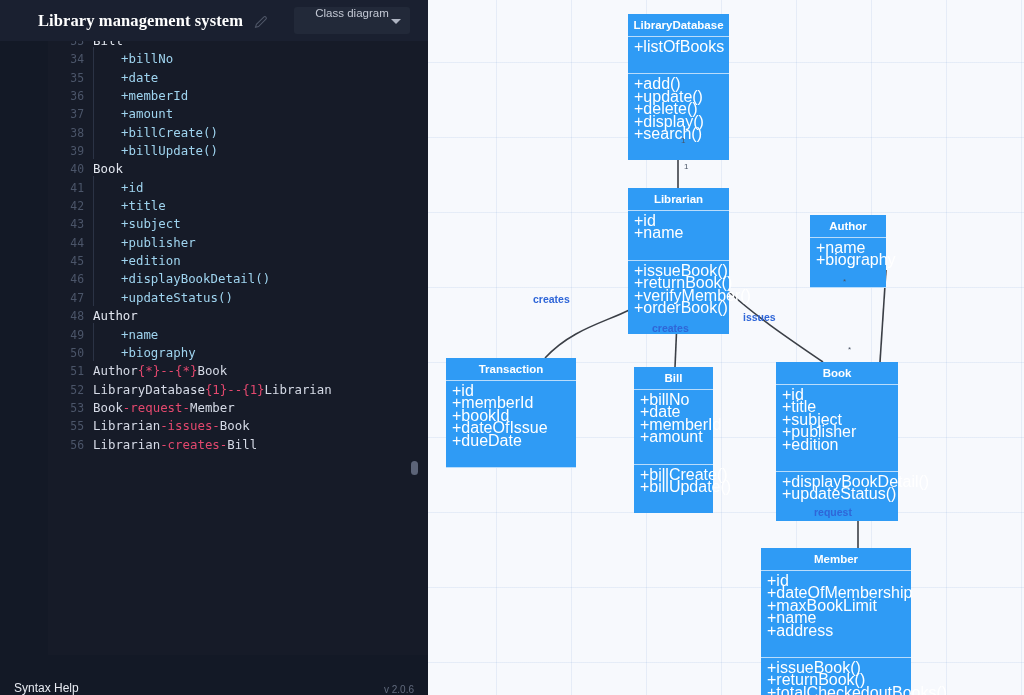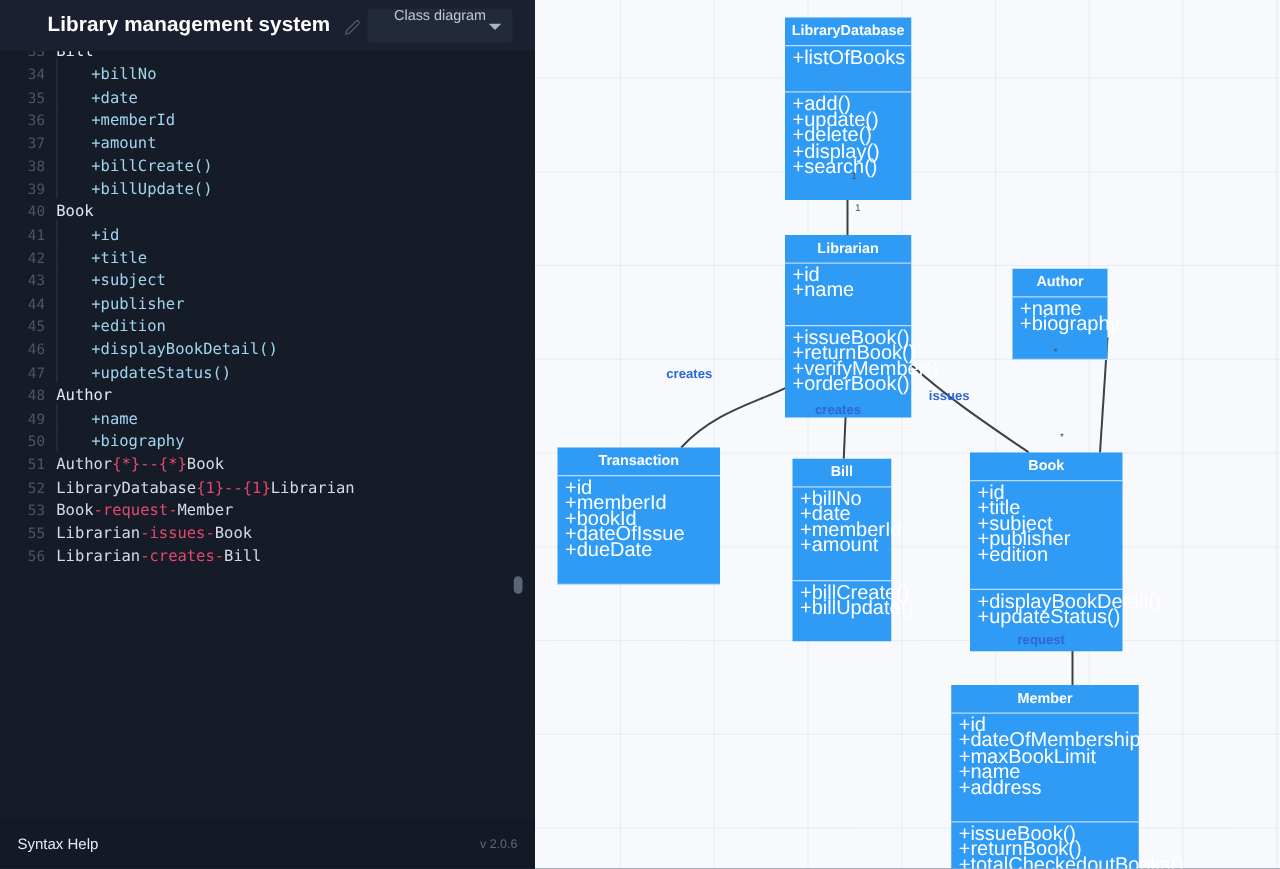--- a/index.html
+++ b/index.html
@@ -21,20 +21,21 @@
     height:41px;flex:0 0 41px;
     background:#1a2030;
     display:flex;align-items:center;
     padding:0 14px;
     box-sizing:border-box;
   }
   #doc-title{
     color:#ffffff;font-size:16.5px;font-weight:bold;
     letter-spacing:.1px;margin-left:24px;
     white-space:nowrap;
+    font-family:Liberation Serif, serif;
   }
   #edit-icon{
     margin-left:10px;width:16px;height:16px;opacity:.55;
     display:flex;align-items:center;justify-content:center;
   }
   #edit-icon svg{display:block;}
   #diagram-type{
     margin-left:auto;margin-right:4px;
     background:#222939;
     width:116px;height:27px;
@@ -53,20 +54,21 @@
     border-left:5px solid transparent;
     border-right:5px solid transparent;
     border-top:5px solid #aeb4c2;
   }
 
   
   #editor{
     position:relative;flex:1 1 auto;
     background:#161b28;
     overflow:hidden;
+    margin-left:48px;
   }
   #code{
     position:absolute;left:0;top:0;right:0;
     font-family:"DejaVu Sans Mono", monospace;
     font-size:12.4px;
     line-height:18.35px;
     padding-top:0px;
   }
   .ln{
     display:flex;height:18.35px;align-items:center;white-space:pre;
@@ -93,21 +95,21 @@
     position:absolute;right:10px;top:0;bottom:0;width:7px;
   }
   #scrollbar-thumb{
     position:absolute;right:10px;top:420px;width:7px;height:14px;
     background:#5c6478;border-radius:4px;
   }
 
   
   #bottombar{
     height:40px;flex:0 0 40px;background:#131926;
-    display:flex;align-items:center;padding:0 14px;
+    display:flex;align-items:flex-end;padding:0 14px;
     box-sizing:border-box;
   }
   #syntax-help{color:#e7eaf1;font-size:12px;cursor:pointer;}
   #version{margin-left:auto;color:#616a7d;font-size:10px;}
 
   
   #canvas{
     position:relative;flex:1 1 auto;height:695px;
     background:#f7f9fd;
     background-image:

